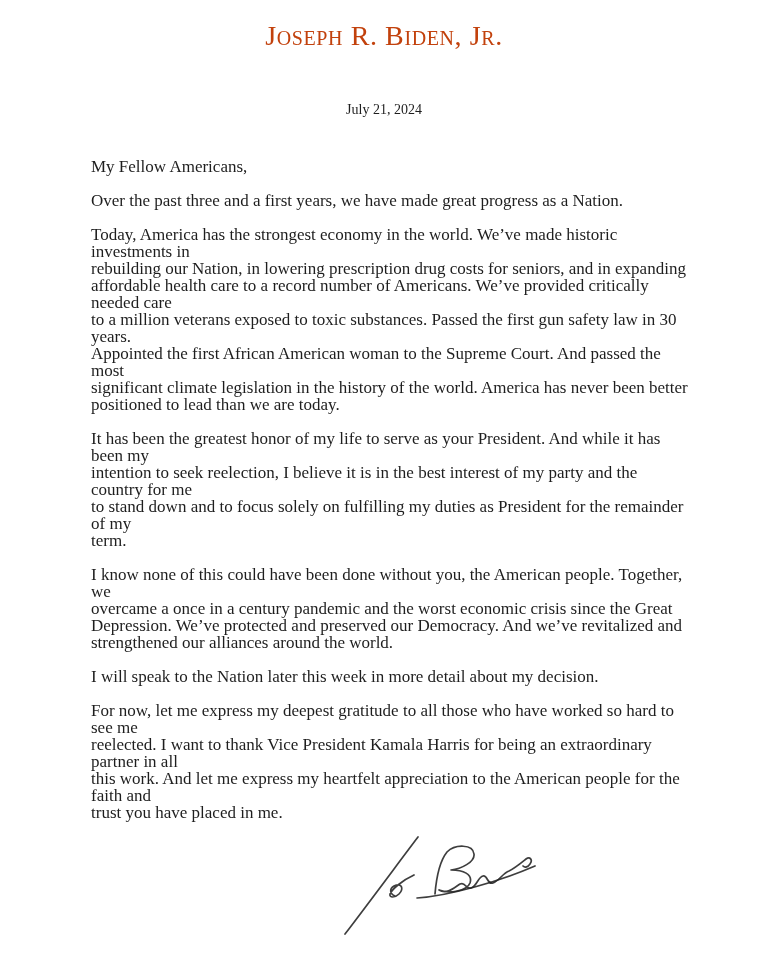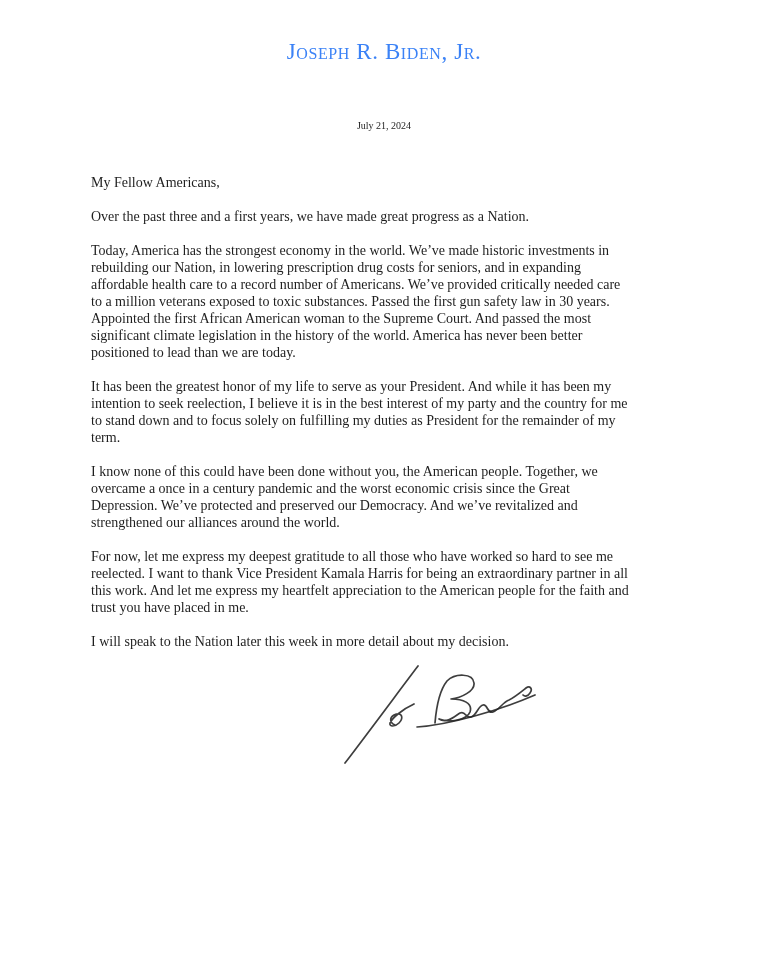--- a/index.html
+++ b/index.html
@@ -11,39 +11,39 @@
     position: relative;
     width: 768px;
     height: 960px;
     margin: 0 auto;
     background: #ffffff;
     font-family: "Liberation Serif", "DejaVu Serif", serif;
     color: #1e1e1e;
     overflow: hidden;
   }
   .letterhead {
-    margin-top: 40px;
+    margin-top: 24px;
     text-align: center;
     font-variant: small-caps;
-    font-size: 23px;
+    font-size: 28px;
     line-height: 24px;
     letter-spacing: 0.6px;
-    color: #3b82f6;
+    color: #c2410c;
   }
   .date-line {
     margin-top: 53px;
     text-align: center;
-    font-size: 10px;
+    font-size: 14px;
     line-height: 17px;
   }
   .letter-body {
     margin-top: 40px;
     margin-left: 91px;
     width: 600px;
-    font-size: 14px;
+    font-size: 17px;
     line-height: 17px;
   }
   .letter-body p {
     margin: 0 0 17px 0;
     white-space: pre-line;
   }
   .signature-wrap {
     margin-left: 252px;
     margin-top: -6px;
     width: 200px;
@@ -89,26 +89,26 @@
     <p>It has been the greatest honor of my life to serve as your President. And while it has been my
 intention to seek reelection, I believe it is in the best interest of my party and the country for me
 to stand down and to focus solely on fulfilling my duties as President for the remainder of my
 term.</p>
 
     <p>I know none of this could have been done without you, the American people. Together, we
 overcame a once in a century pandemic and the worst economic crisis since the Great
 Depression. We’ve protected and preserved our Democracy. And we’ve revitalized and
 strengthened our alliances around the world.</p>
 
+    <p>I will speak to the Nation later this week in more detail about my decision.</p>
+
     <p>For now, let me express my deepest gratitude to all those who have worked so hard to see me
 reelected. I want to thank Vice President Kamala Harris for being an extraordinary partner in all
 this work. And let me express my heartfelt appreciation to the American people for the faith and
 trust you have placed in me.</p>
-
-    <p>I will speak to the Nation later this week in more detail about my decision.</p>
 
 
     <div class="signature-wrap">
       <svg viewBox="0 0 200 105" xmlns="http://www.w3.org/2000/svg" role="img">
 
         <path class="sig-stroke" d="M 75 5 C 62 22, 28 68, 2 102"></path>
 
         <path class="sig-stroke" d="M 71 43 C 60 48, 49 57, 47 62 C 46 66, 52 66, 56 62 C 61 57, 59 50, 51 54 C 46 57, 47 62, 52 64"></path>
 
         <path class="sig-stroke" d="M 92 62 C 93 50, 96 30, 104 20 C 112 12, 130 12, 131 22 C 132 30, 118 37, 108 38 C 120 38, 130 42, 127 51 C 124 59, 106 62, 96 58 C 104 63, 112 55, 117 52 C 123 49, 122 58, 128 56 C 134 54, 135 45, 140 44 C 145 43, 144 53, 150 51 C 156 49, 160 41, 166 39 C 172 36, 178 31, 183 27 C 187 24, 190 28, 187 32 C 185 35, 182 36, 180 34"></path>

